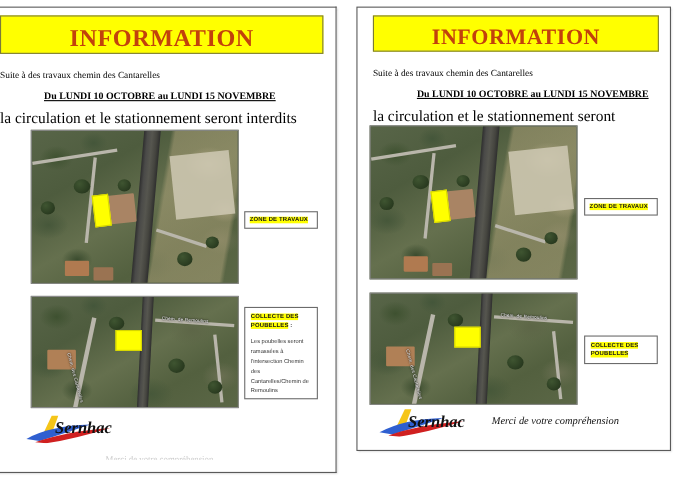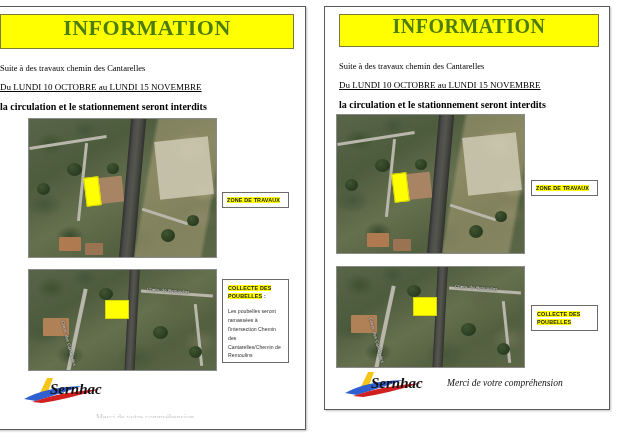--- a/index.html
+++ b/index.html
@@ -29,30 +29,30 @@
     border:1.5px solid #5a5a5a;
     box-shadow:1px 1px 2px rgba(0,0,0,.25);
   }
   .page-inner{position:relative;width:100%;height:100%;}
 
   
   .banner{
     position:absolute;
     background:#ffff00;
     border:1px solid #7a7a3a;
-    display:flex;align-items:flex-start;justify-content:center;
+    display:flex;align-items:flex-end;justify-content:center;
     font-weight:bold;
     letter-spacing:.5px;
-    color:#4d7c0f;
+    color:#c2410c;
   }
   #page-left .banner{left:14px;top:7px;width:292px;height:33px;font-size:22px;}
   #page-right .banner{left:14px;top:7px;width:258px;height:31px;font-size:20px;}
   .hl1{font-size:8.5px;}
-  .hl2{font-size:9px;font-weight:normal;text-decoration:underline;}
-  .hl3{font-size:10px;font-weight:bold;}
+  .hl2{font-size:9px;font-weight:bold;text-decoration:underline;padding-left:40px;}
+  .hl3{font-size:14px;font-weight:normal;}
 
   #page-left .h-wrap{left:14px;top:56px;width:292px;}
   #page-right .h-wrap{left:14px;top:54px;width:258px;}
   .h-wrap{position:absolute;}
   .h-wrap .hl1{margin:0 0 9px 0;font-family:Liberation Serif, serif;}
   .h-wrap .hl2{margin:0 0 9px 0;}
   .h-wrap .hl3{margin:0;}
 
   
   .map{

